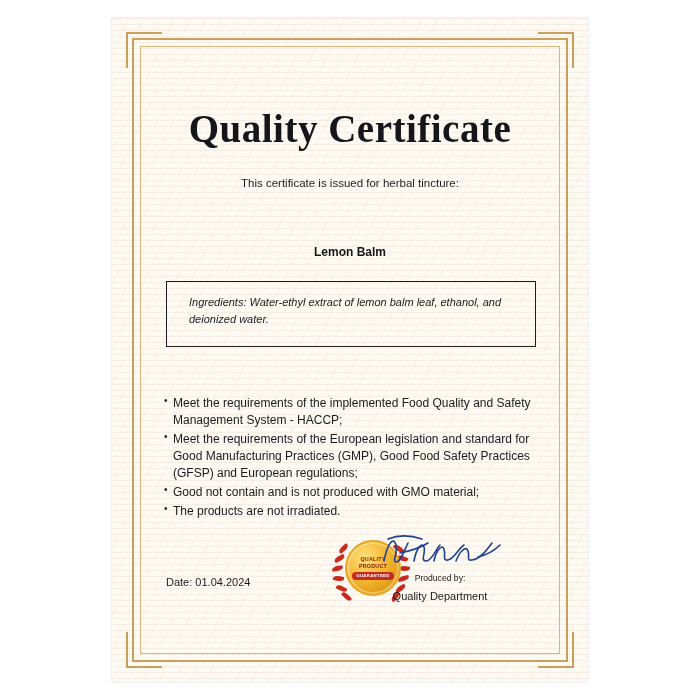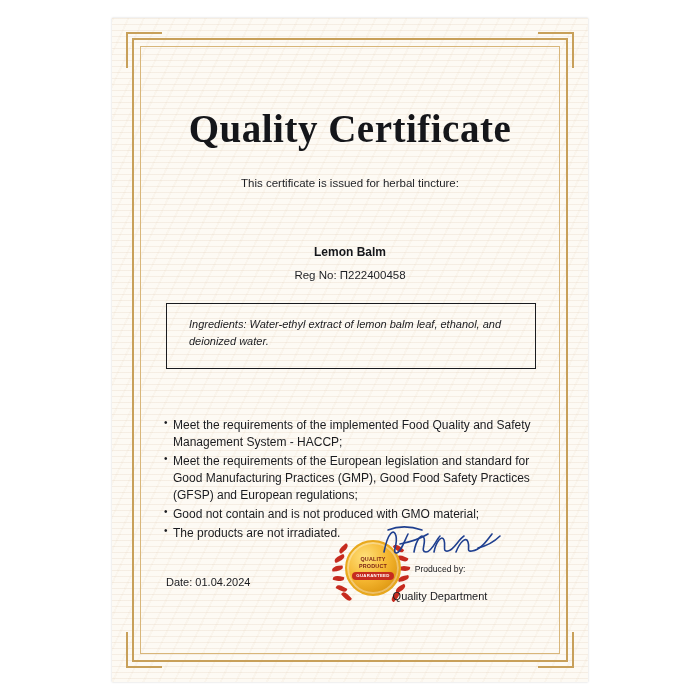--- a/index.html
+++ b/index.html
@@ -259,21 +259,21 @@
     position: relative;
   }
   .sign-label {
     font-size: 8.6px;
     color: #1a1b1f;
     margin-top: 2px;
   }
   .sign-dept {
     font-size: 11px;
     color: #1a1b1f;
-    margin-top: 16px;
+    margin-top: 7px;
   }
 </style>
 </head>
 <body>
 
 <div id="page">
 
   <div class="sheet">
     <div class="sheet-texture"></div>
     <div class="sheet-texture2"></div>
@@ -286,21 +286,20 @@
     <div class="corner br"></div>
 
     <div class="content">
 
       <div class="title">Quality Certificate</div>
 
       <div class="subtitle">This certificate is issued for herbal tincture:</div>
 
       <div class="product-name">Lemon Balm</div>
 
-      <div class="reg-no">Reg No: П222400458</div>
 
       <div class="ingredients-box">
         <div class="ingredients-text">Ingredients: Water-ethyl extract of lemon balm leaf, ethanol, and deionized water.</div>
       </div>
 
 
       <div class="bullets">
         <div class="bullet">Meet the requirements of the implemented Food Quality and Safety Management System - HACCP;</div>
         <div class="bullet">Meet the requirements of the European legislation and standard for Good Manufacturing Practices (GMP), Good Food Safety Practices (GFSP) and European regulations;</div>
         <div class="bullet">Good not contain and is not produced with GMO material;</div>

